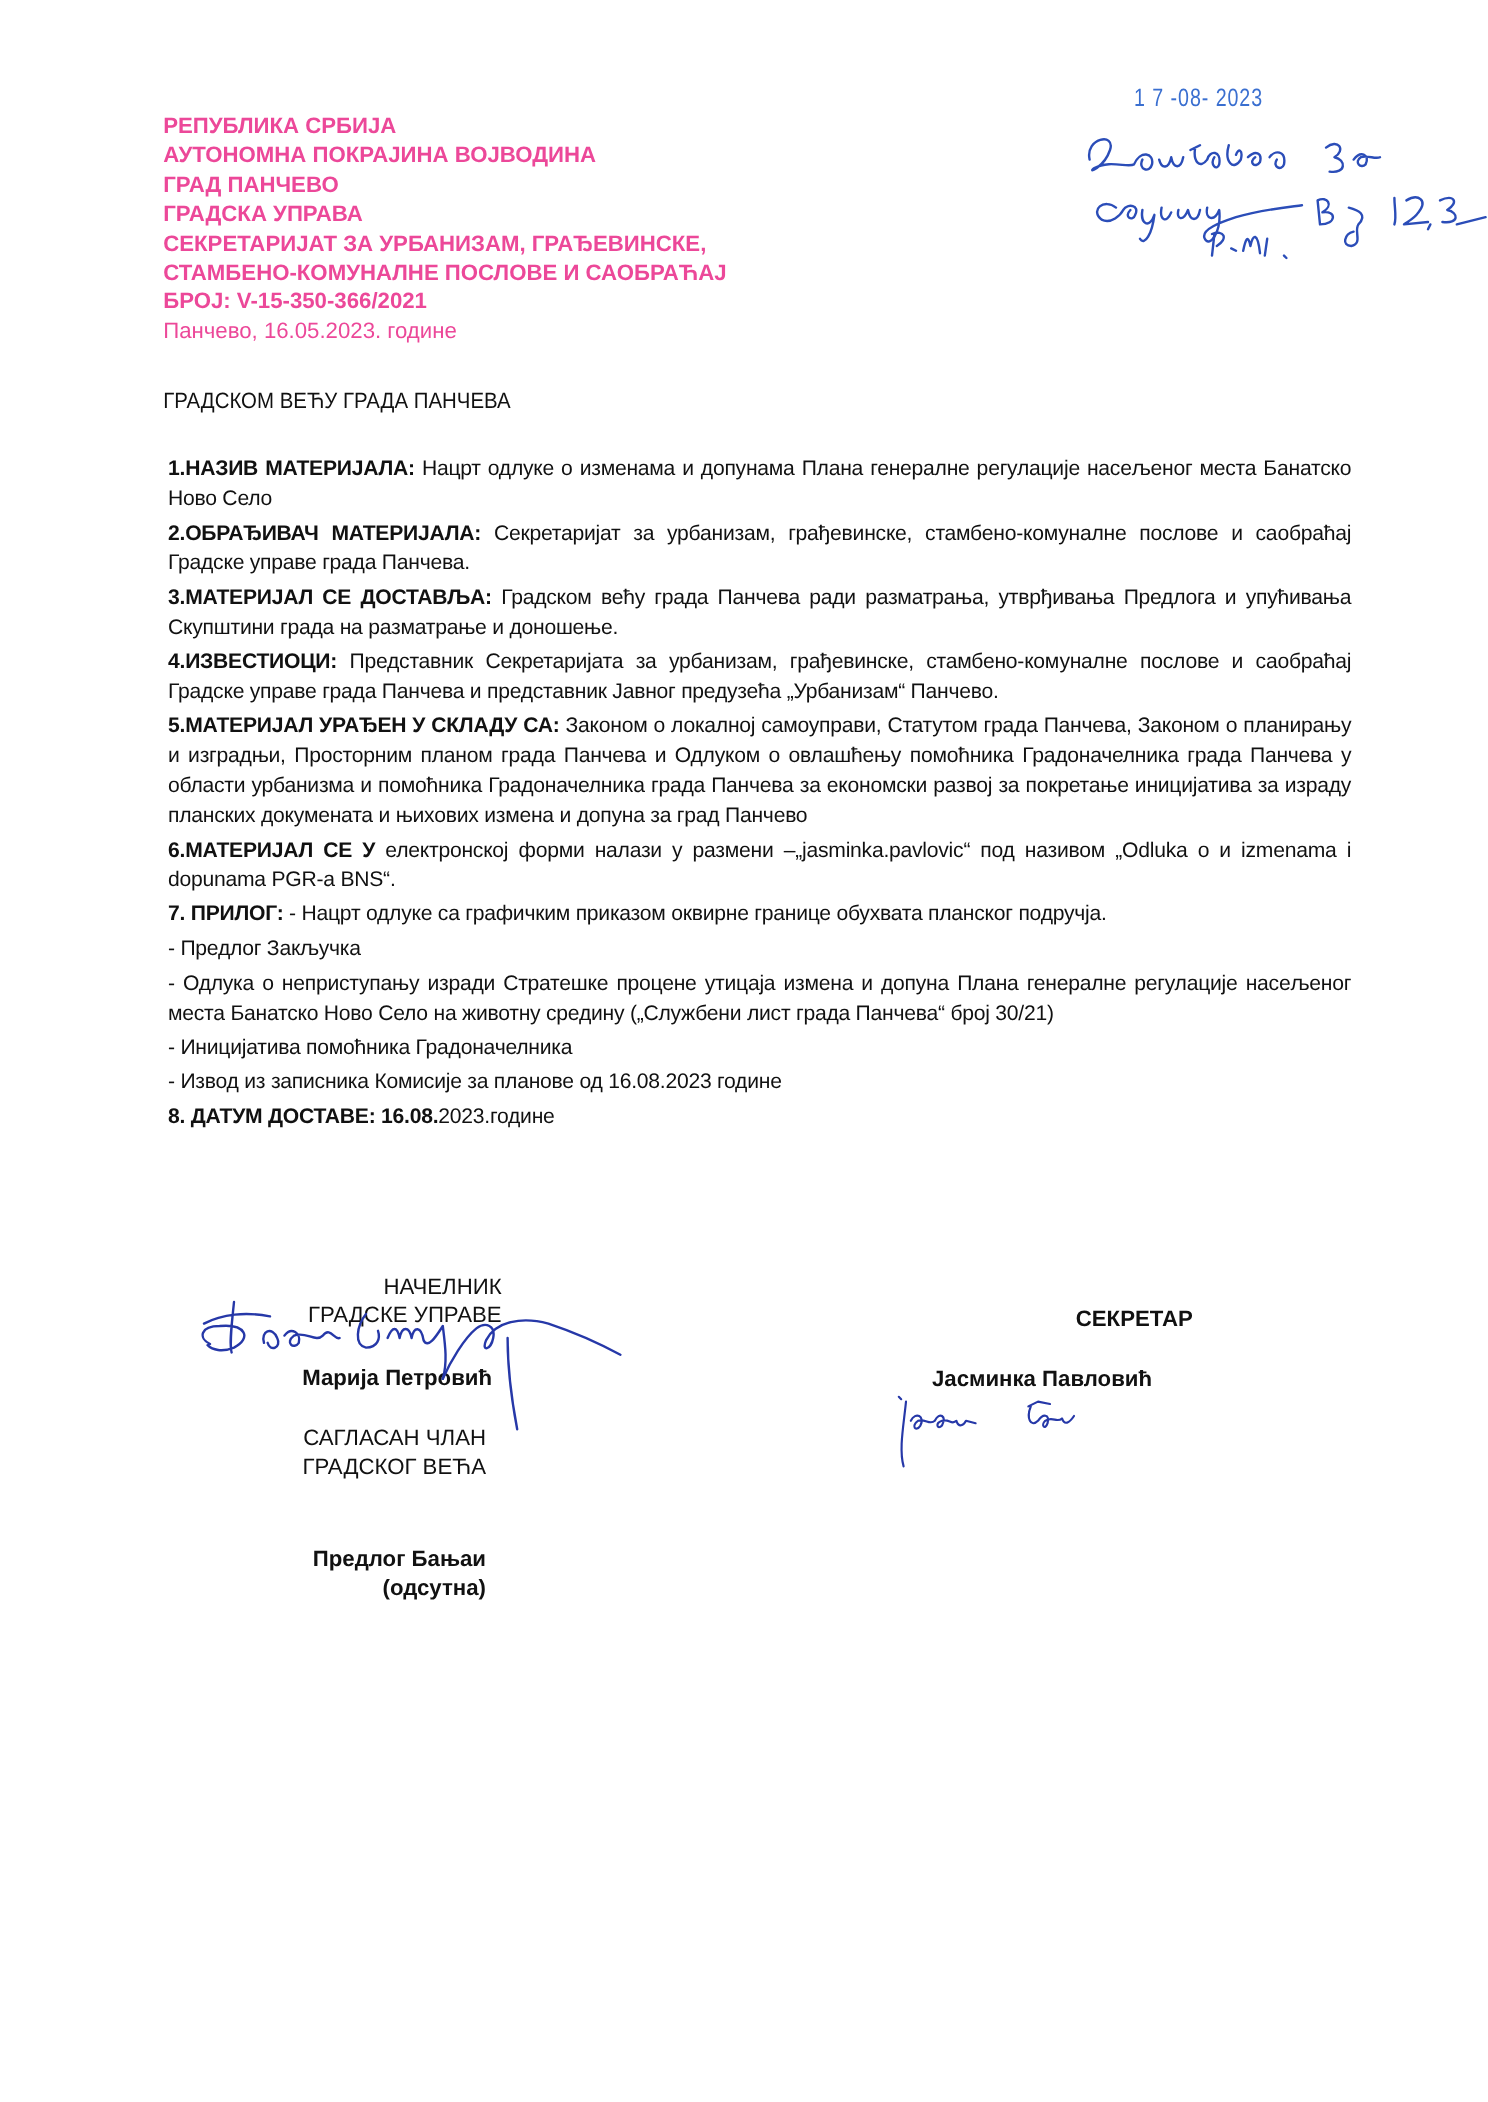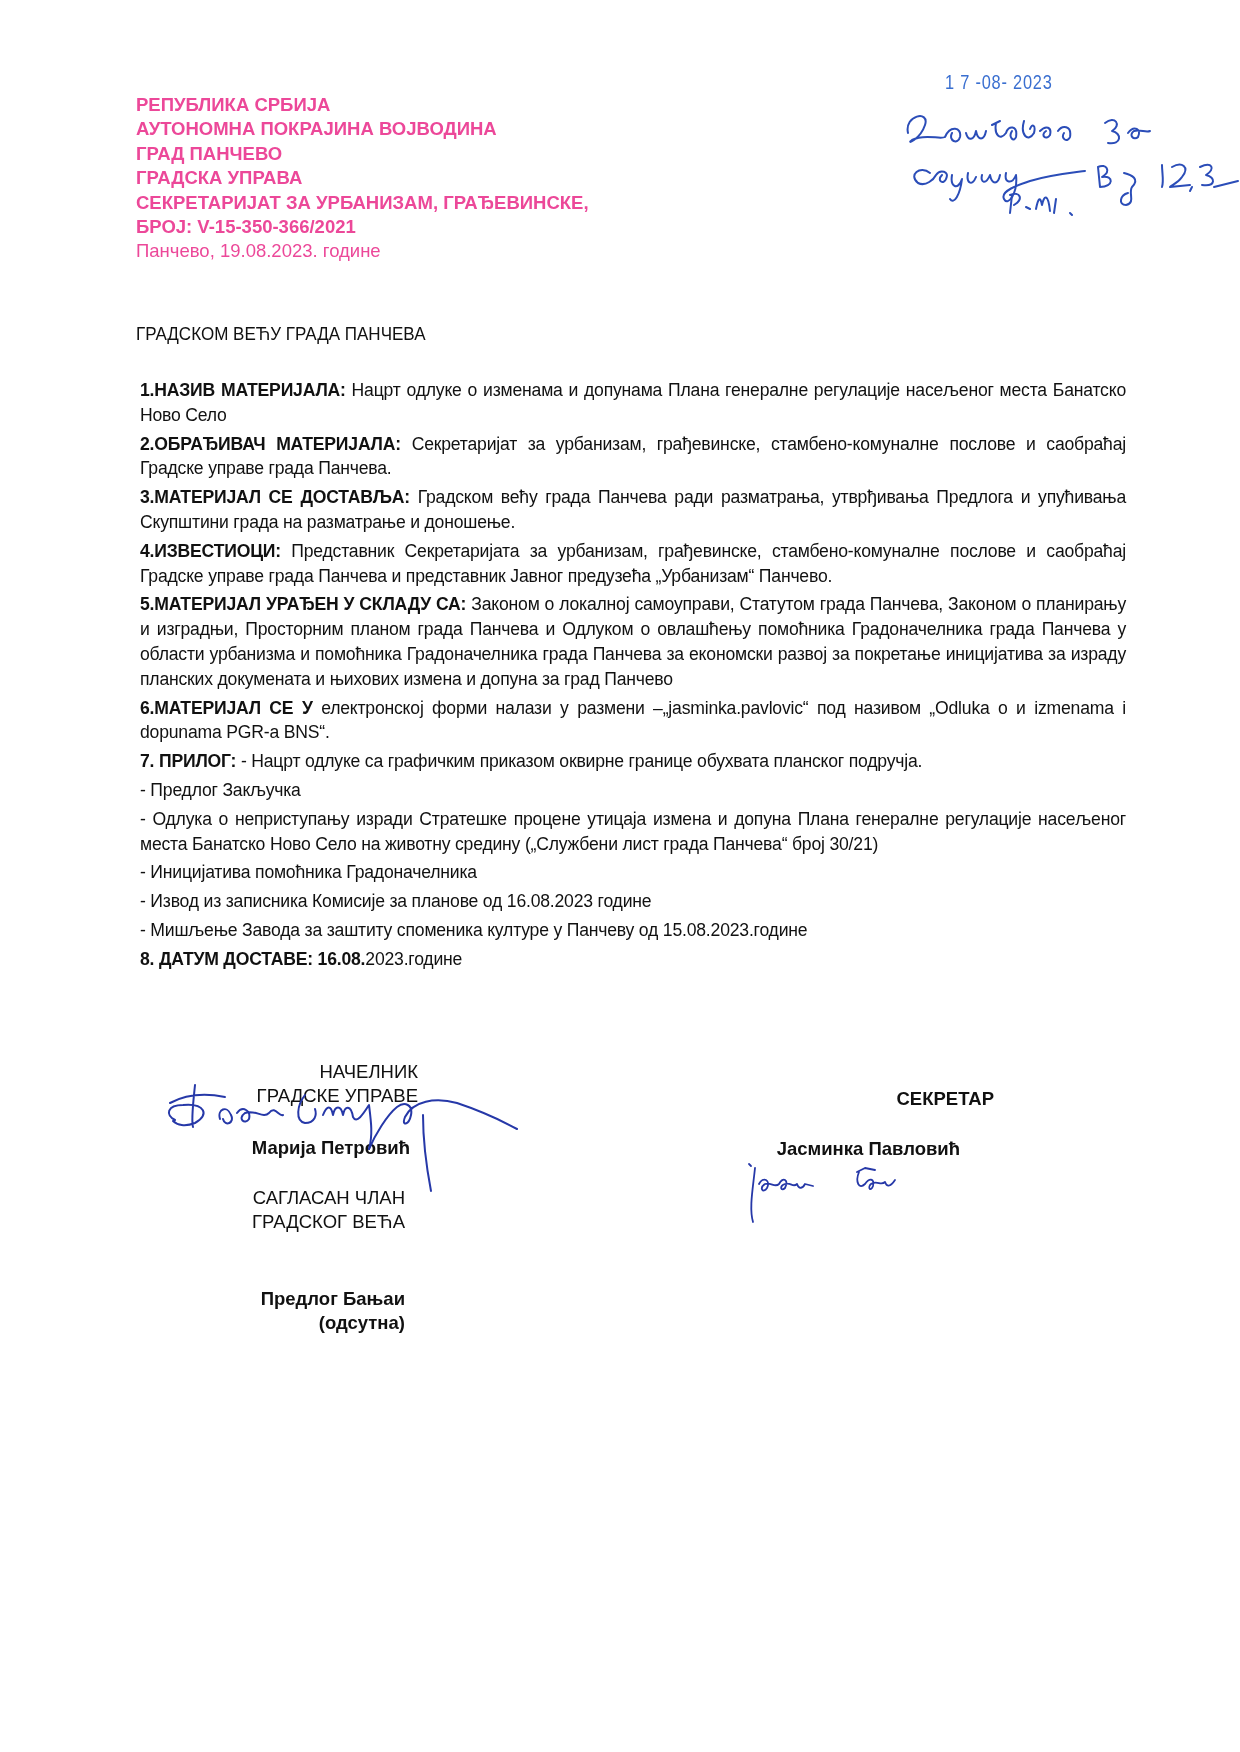--- a/index.html
+++ b/index.html
@@ -34,22 +34,23 @@
 <body>
 
 <div class="page">
 
   <div class="header">
     <div>РЕПУБЛИКА СРБИЈА</div>
     <div>АУТОНОМНА ПОКРАЈИНА ВОЈВОДИНА</div>
     <div>ГРАД ПАНЧЕВО</div>
     <div>ГРАДСКА УПРАВА</div>
     <div>СЕКРЕТАРИЈАТ ЗА УРБАНИЗАМ, ГРАЂЕВИНСКЕ,</div>
+    <div>СТАМБЕНО-КОМУНАЛНЕ ПОСЛОВЕ И САОБРАЋАЈ</div>
     <div>БРОЈ: V-15-350-366/2021</div>
-    <div class="plain">Панчево, 19.08.2023. године</div>
+    <div class="plain">Панчево, 16.05.2023. године</div>
   </div>
 
   <div class="stamp-date">1 7 -08- 2023</div>
   <svg class="handnote" viewBox="0 0 340 130">
     <g fill="none" stroke="#2b4db8" stroke-width="2" stroke-linecap="round" stroke-linejoin="round">
       <path d="M8 38 C 4 20, 30 15, 25 30 C 20 45, 5 50, 12 45 C 25 38, 40 45, 45 42 C 50 30, 62 32, 60 42 C 58 50, 48 46, 52 38 M66 38 C 68 46, 74 46, 76 36 C 78 46, 84 46, 86 36 M92 30 L 100 26 M 96 28 C 94 40, 100 46, 106 38 C 108 30, 118 30, 116 42 C 114 48, 108 42, 112 36 M124 26 C 120 40, 128 48, 134 38 C 136 30, 132 28, 130 34 M140 36 C 146 30, 152 32, 150 40 C 146 46, 140 40, 146 36 M158 36 C 162 30, 172 30, 170 42 C 168 48, 160 44, 164 38"></path>
       <path d="M205 28 C 215 20, 222 30, 212 36 C 222 38, 222 50, 208 48 M228 38 C 234 30, 242 34, 238 42 C 234 46, 228 40, 234 36 C 240 34, 246 38, 250 36"></path>
       <path d="M30 78 C 20 70, 8 80, 18 88 C 26 92, 34 84, 36 80 C 40 74, 50 76, 46 84 C 44 90, 36 86, 42 80 M52 80 C 50 92, 58 96, 62 84 C 60 100, 54 110, 50 104 M68 78 C 66 88, 72 92, 76 82 M82 80 C 80 88, 86 90, 90 80 C 92 90, 98 90, 100 80 M106 78 C 104 88, 112 90, 116 80 C 118 98, 108 112, 104 104 C 100 96, 118 90, 130 86 C 150 80, 170 78, 185 76"></path>
       <path d="M198 72 L 200 92 M 198 72 C 206 68, 212 76, 202 82 C 214 80, 214 92, 200 92 M224 78 C 232 80, 240 84, 232 92 C 228 98, 236 108, 226 110 C 218 110, 220 100, 228 98"></path>
       <path d="M262 70 C 262 78, 264 86, 262 92 M272 72 C 282 66, 290 72, 282 82 C 278 88, 272 90, 270 92 L 290 90 M292 92 L 290 96 M300 72 C 312 66, 316 74, 306 80 C 316 82, 316 92, 302 90 M314 92 L 338 86"></path>
@@ -78,21 +79,20 @@
     <p>
       <span class="lbl">6.МАТЕРИЈАЛ СЕ У</span><span>  електронској форми налази у размени –„jasminka.pavlovic“ под називом „Odluka o и izmenama i dopunama PGR-a BNS“.</span>
     </p>
     <p>
       <span class="lbl">7. ПРИЛОГ:</span><span>  - Нацрт одлуке са графичким приказом  оквирне  границе  обухвата планског подручја.</span>
     </p>
     <p>- Предлог Закључка</p>
     <p>- Одлука о неприступању изради Стратешке процене утицаја измена и допуна Плана генералне регулације насељеног места Банатско Ново Село на животну средину („Службени лист града Панчева“ број  30/21)</p>
     <p>- Иницијатива помоћника Градоначелника</p>
     <p>- Извод из записника  Комисије за планове  од 16.08.2023 године</p>
-    <p>- Мишљење Завода за заштиту споменика културе у Панчеву од  15.08.2023.године</p>
     <p>
       <span class="lbl">8. ДАТУМ ДОСТАВЕ: 16.08.</span><span>2023.године</span>
     </p>
   </div>
 
   <div class="sig-block sig-left-title">
     <div>НАЧЕЛНИК</div>
     <div>ГРАДСКЕ УПРАВЕ</div>
   </div>
   <div class="sig-block sig-left-name">Марија Петровић</div>

